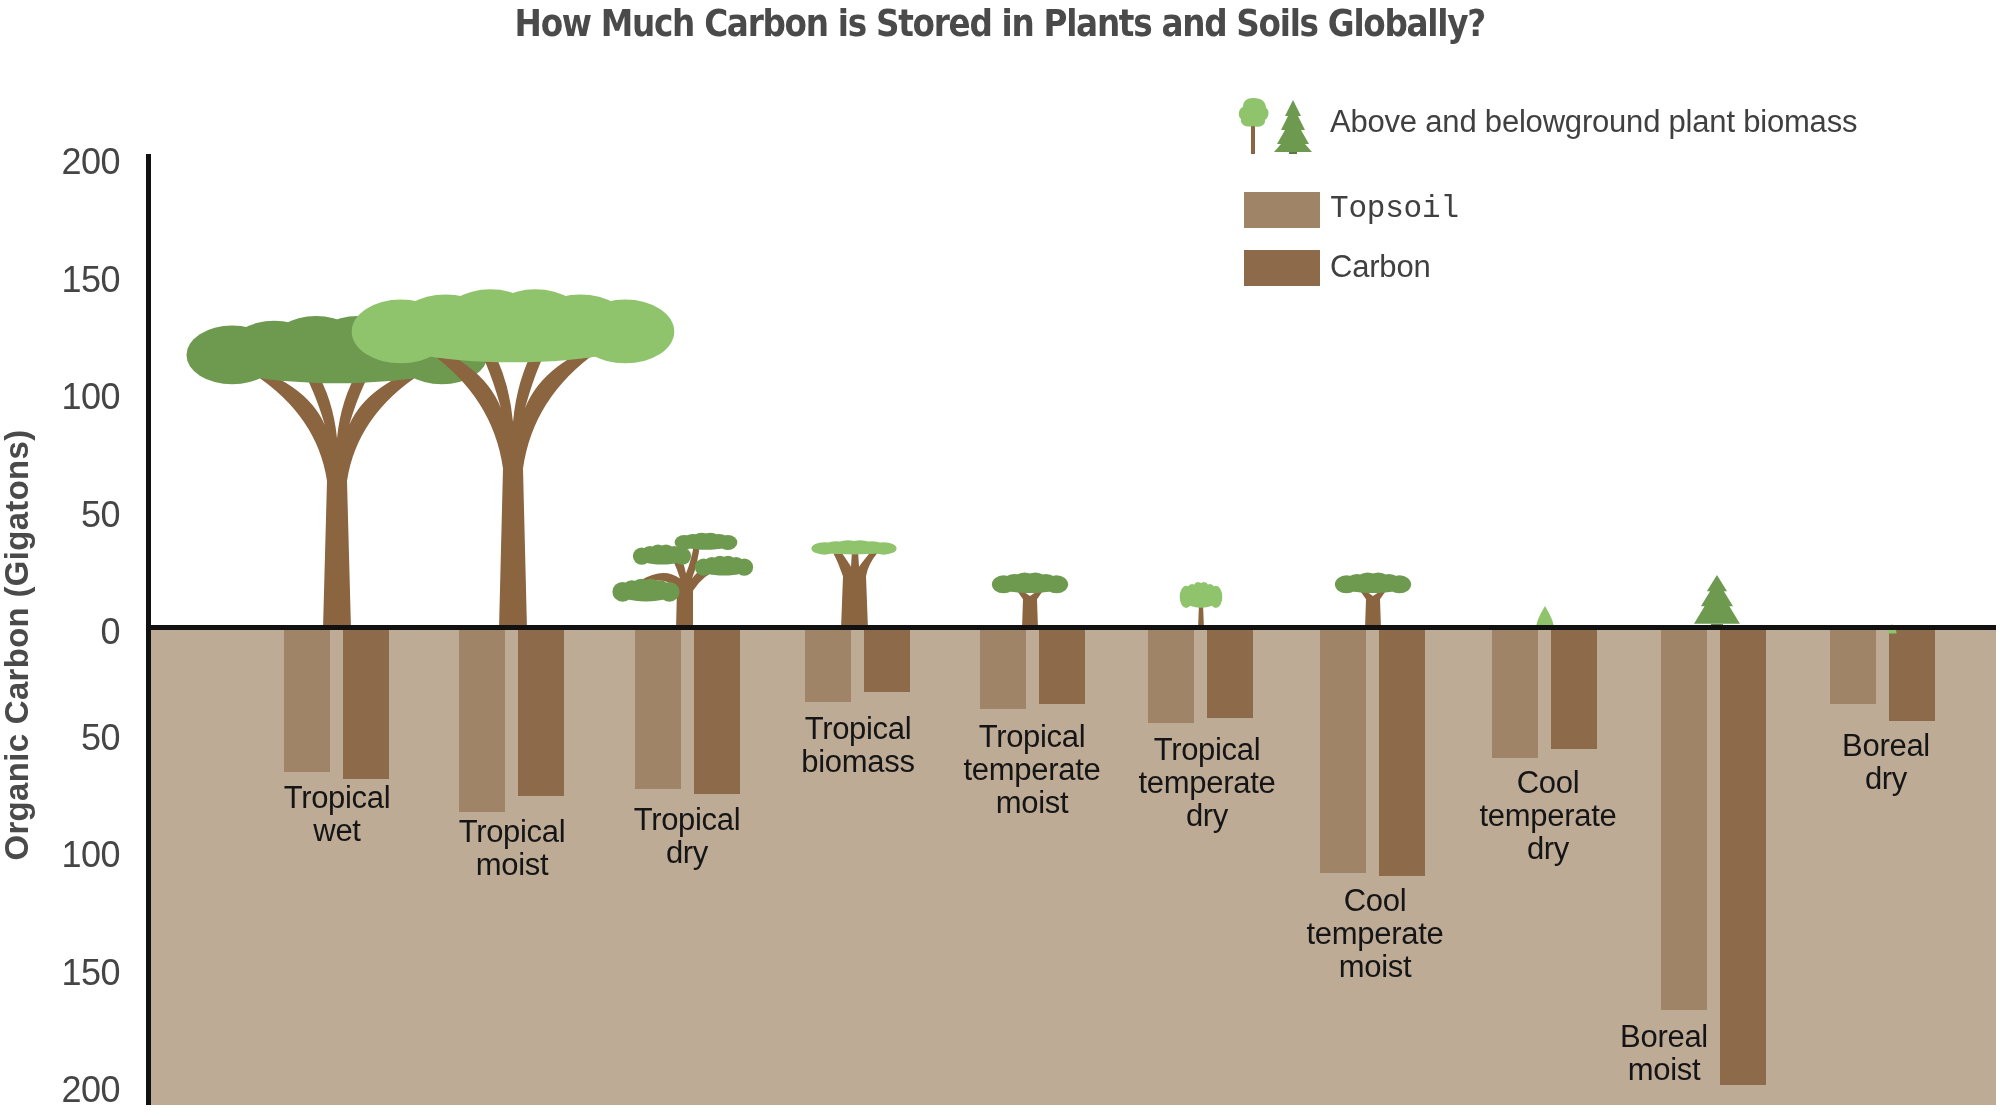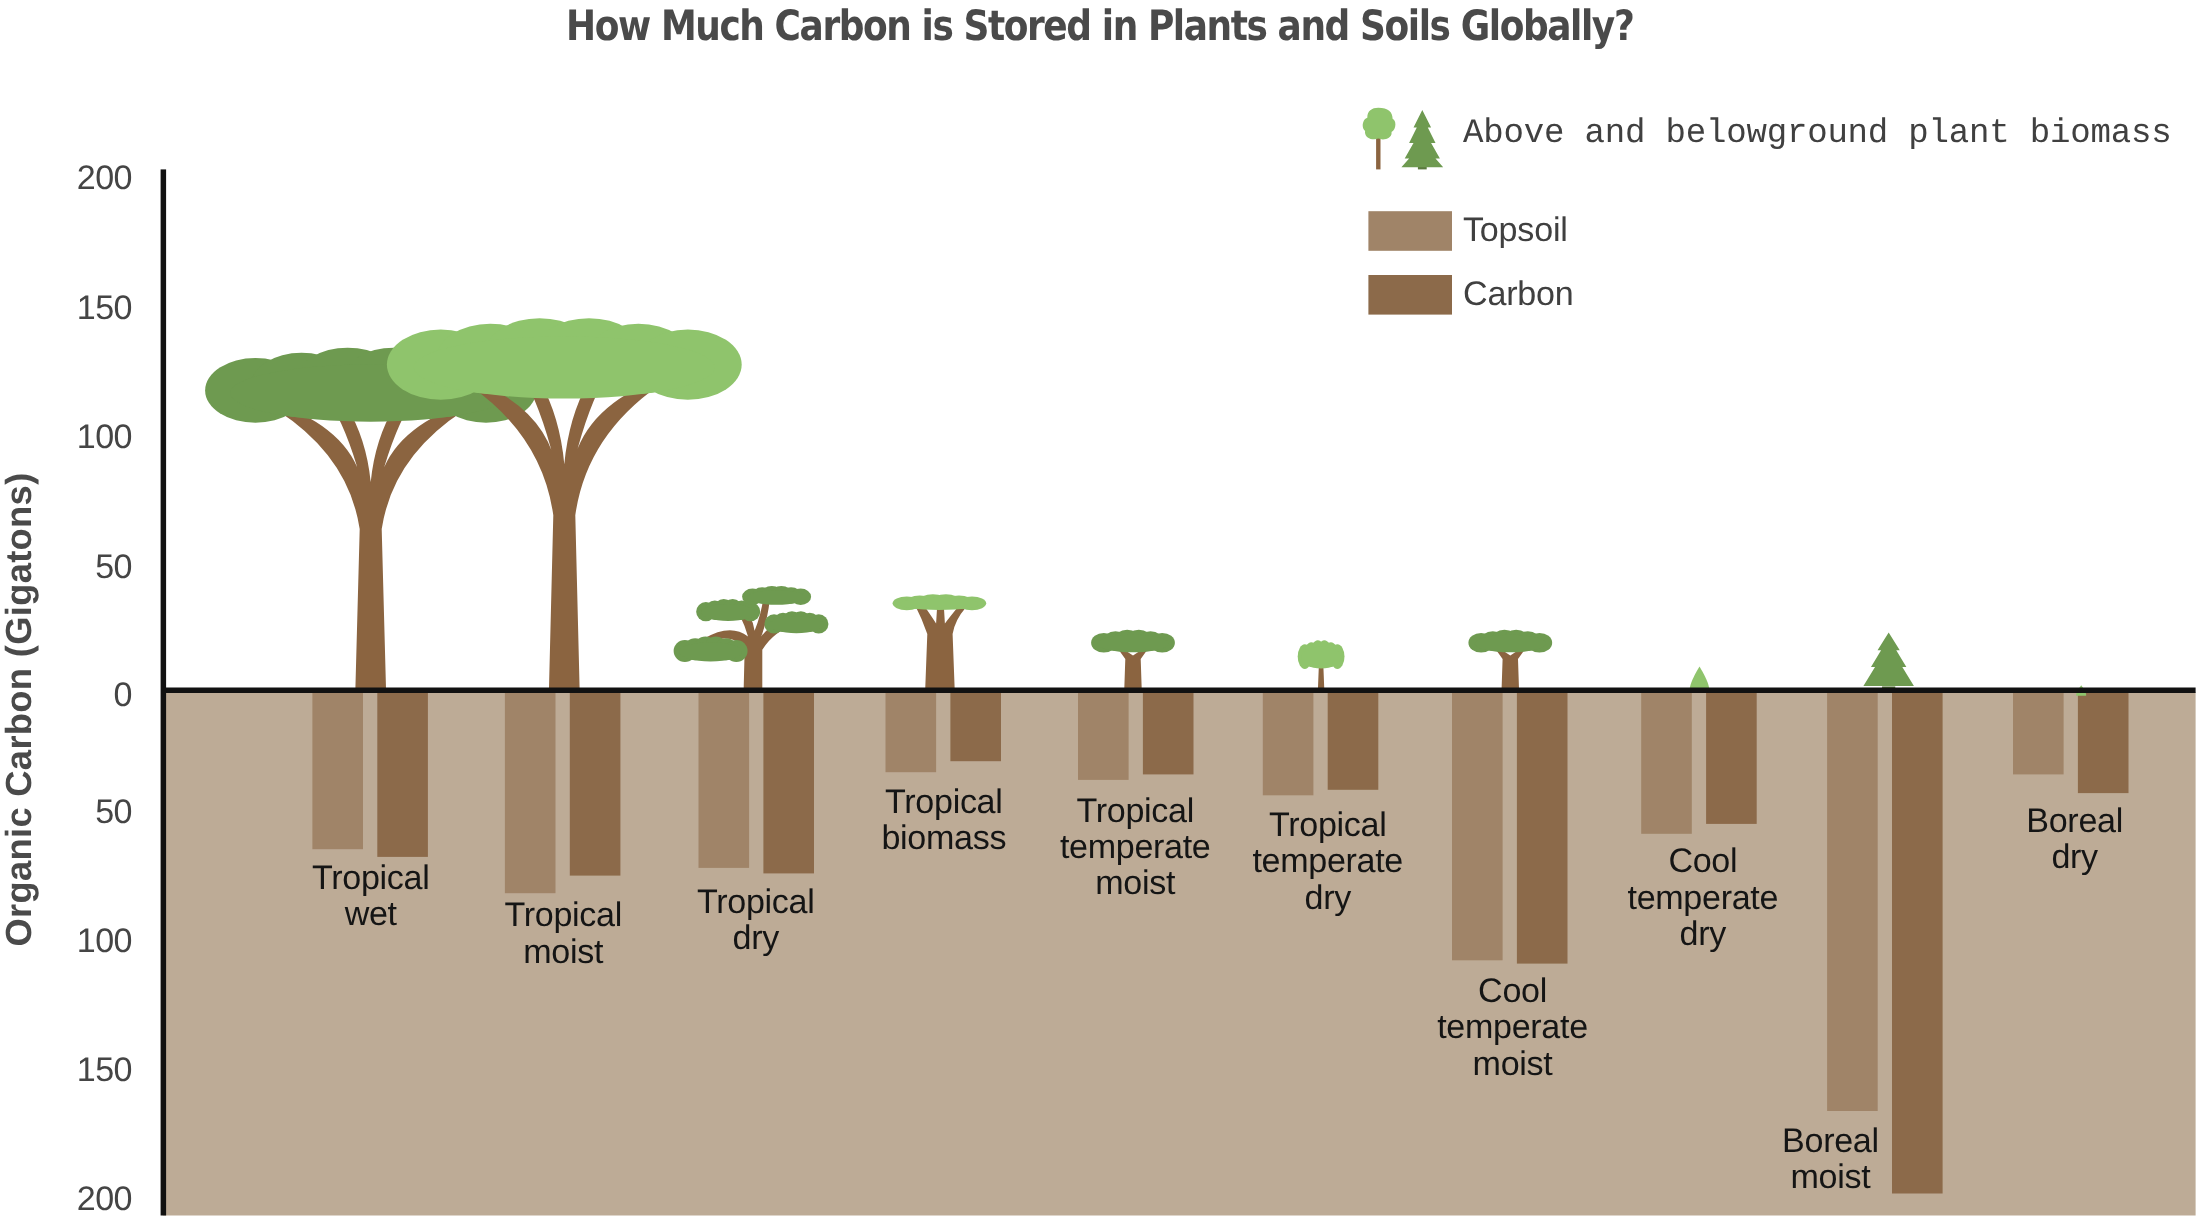--- a/index.html
+++ b/index.html
@@ -4,21 +4,21 @@
 <style>
   html, body { margin:0; padding:0; background:#ffffff; }
   body { width:2000px; height:1116px; position:relative; overflow:hidden;
          font-family:"Liberation Sans", "DejaVu Sans", sans-serif; }
   #chart-title { position:absolute; left:0; width:2000px; top:0; text-align:center;
          font-family:"DejaVu Sans", sans-serif; font-weight:bold; font-size:38px;
          letter-spacing:-1.5px; color:#4a4a4a; line-height:46px; transform:scaleX(0.86); transform-origin:998px 0; }
   #y-axis-title { position:absolute; left:17px; top:645px; width:600px; margin-left:-300px;
          text-align:center; font-size:33px; color:#4a4a4a; font-weight:bold;
          transform:translateY(-50%) rotate(-90deg); line-height:36px; letter-spacing:0.3px; }
-  .tick { position:absolute; width:70px; left:50px; text-align:right; font-size:31px;
+  .tick { position:absolute; width:70px; left:50px; text-align:right; font-size:36px;
          color:#454545; line-height:34px; margin-top:-17px; letter-spacing:-0.5px; }
   #y-axis-line { position:absolute; left:146px; top:154px; width:5px; height:951px; background:#111; }
   #soil-area { position:absolute; left:148px; top:629px; width:1848px; height:476px; background:#bdab96; }
   #zero-line { position:absolute; left:148px; top:625px; width:1848px; height:5px; background:#111; }
   .bar { position:absolute; width:46px; }
   .bar.top { background:#a08468; }
   .bar.sub { background:#8c6a4a; }
   .cat-label { position:absolute; width:200px; margin-left:-100px; text-align:center;
          font-size:31px; line-height:33px; color:#151515; letter-spacing:-0.3px; }
   .tree { position:absolute; }
@@ -220,23 +220,23 @@
 <div id="y-axis-line"></div>
 
 <div id="legend">
   <div class="legend-row" style="top:-24px;">
     <svg width="90" height="60" viewBox="0 0 90 60" style="position:absolute;left:0;top:0;">
       <rect x="13" y="26" width="4" height="32" fill="#8b6440"></rect>
       <path d="M15 2 C24 2 28 6 28 12 C32 14 31 22 27 24 C28 30 20 32 15 30 C9 32 2 29 3 23 C-1 20 1 12 5 11 C5 5 9 2 15 2Z" fill="#8fc46c"></path>
       <rect x="51" y="54" width="8" height="4" fill="#5b7a3f"></rect>
       <path d="M55 4 L63 20 L60 20 L67 34 L63 34 L71 48 L67 48 L74 56 L36 56 L43 48 L39 48 L47 34 L43 34 L50 20 L47 20 Z" fill="#6e9a50"></path>
     </svg>
-    <span class="legend-label" style="top:9px;font-family:Liberation Mono, monospace;">Above and belowground plant biomass</span>
+    <span class="legend-label" style="top:9px;">Above and belowground plant biomass</span>
   </div>
   <div class="legend-row" style="top:72px;">
     <span class="swatch" style="top:0;background:#a08468;"></span>
-    <span class="legend-label" style="top:0;">Topsoil</span>
+    <span class="legend-label" style="top:0;font-family:Liberation Mono, monospace;">Topsoil</span>
   </div>
   <div class="legend-row" style="top:128px;">
     <span class="swatch" style="top:2px;background:#8c6a4a;"></span>
     <span class="legend-label" style="top:2px;">Carbon</span>
   </div>
 </div>
 
 </body></html>

